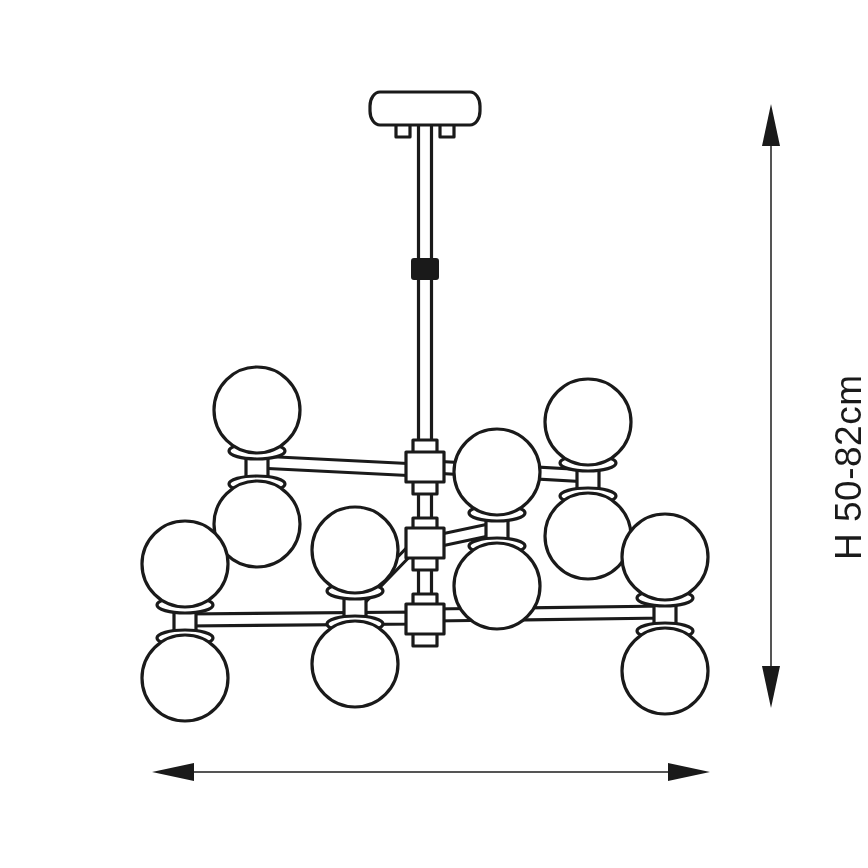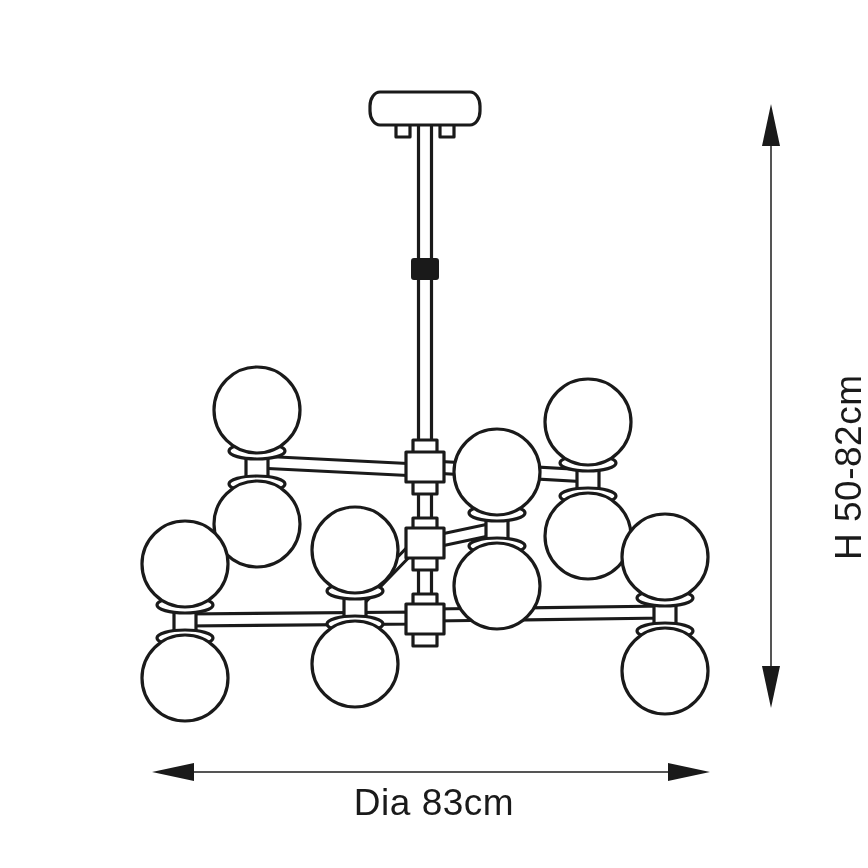--- a/index.html
+++ b/index.html
@@ -175,15 +175,14 @@
 
       <rect class="lnf" x="406" y="452" width="38" height="30"></rect>
       <rect class="lnf" x="406" y="528" width="38" height="30"></rect>
       <rect class="lnf" x="406" y="604" width="38" height="30"></rect>
     </g>
 
   </svg>
 
   <div class="dim-label" id="label-height">H 50-82cm</div>
 
-  <div class="dim-label" id="label-dia">Dia 83cm</div>
 
 </div>
 
 </body></html>

